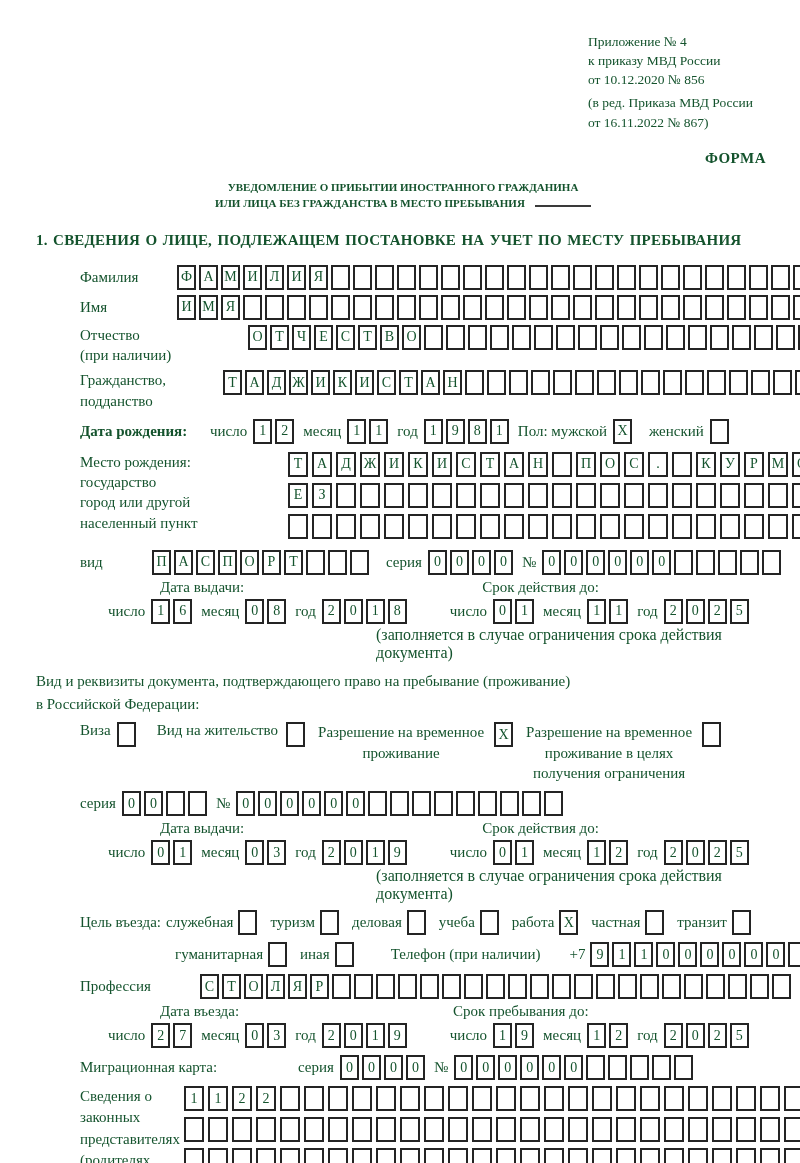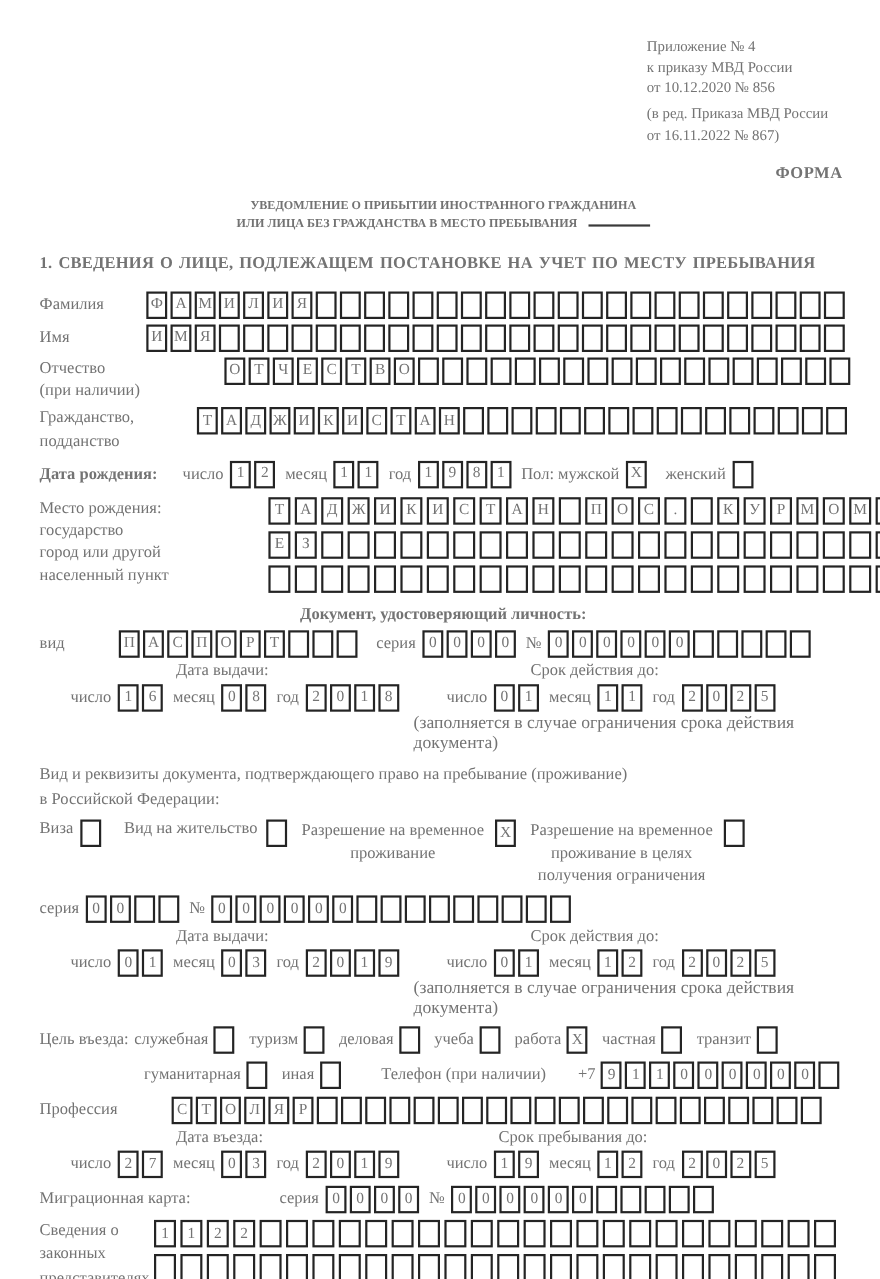--- a/index.html
+++ b/index.html
@@ -1,32 +1,32 @@
 <!DOCTYPE html>
 <html><head>
 <meta charset="utf-8">
 <style>
   html,body{margin:0;padding:0;background:#fff;}
   .page{position:relative;width:800px;height:1163px;box-sizing:border-box;
         padding:32px 30px 0 36px;font-family:"Liberation Serif",serif;
-        color:#737373;font-size:15px;overflow:hidden;background:#fff;}
+        color:#14532d;font-size:15px;overflow:hidden;background:#fff;}
   
   .appendix{margin-left:552px;font-size:13.5px;line-height:1.42;}
   .appendix .gap{height:4px;}
   .forma{text-align:right;font-weight:bold;font-size:15px;margin:18px 4px 0 0;letter-spacing:.5px;}
   .title{text-align:center;font-weight:bold;font-size:11px;margin-top:12px;line-height:1.5;}
   .blank-line{display:inline-block;width:56px;border-bottom:2px solid #3a3a3a;height:2px;margin-left:10px;}
   .sec-heading{font-weight:bold;font-size:15px;margin-top:20px;letter-spacing:.2px;word-spacing:1.5px;}
   
   .cells{display:inline-flex;flex-wrap:nowrap;}
   .cell{box-sizing:border-box;flex:none;display:inline-flex;align-items:center;justify-content:center;
         width:19px;height:25px;border:2px solid #242424;margin-right:3px;font-size:14px;line-height:1;background:#fff;}
   .cells.wide .cell{width:20px;margin-right:4px;}
   
-  .row{display:flex;align-items:center;margin-top:5px;}
+  .row{display:flex;align-items:center;margin-top:5px;margin-left:44px;}
   .row.top{align-items:flex-start;}
   .lbl{flex:none;}
   .lbl2{flex:none;line-height:1.35;}
   .w97{width:97px;}
   .w168{width:168px;}
   .w143{width:143px;}
   .w120{width:120px;}
   .w104{width:104px;line-height:1.43;}
   .ml6{margin-left:6px;margin-right:6px;}
   .ml14{margin-left:14px;margin-right:6px;}
@@ -316,21 +316,20 @@
           <span class="cell"></span>
           <span class="cell"></span>
           <span class="cell"></span>
           <span class="cell"></span>
           <span class="cell"></span>
           <span class="cell"></span>
         </span>
     </span>
   </div>
 
-  <div class="doc-heading">Документ, удостоверяющий личность:</div>
 
   <div class="row">
     <span class="lbl" style="width:72px;">вид</span>
     <span class="cells">
         <span class="cell">П</span>
         <span class="cell">А</span>
         <span class="cell">С</span>
         <span class="cell">П</span>
         <span class="cell">О</span>
         <span class="cell">Р</span>

